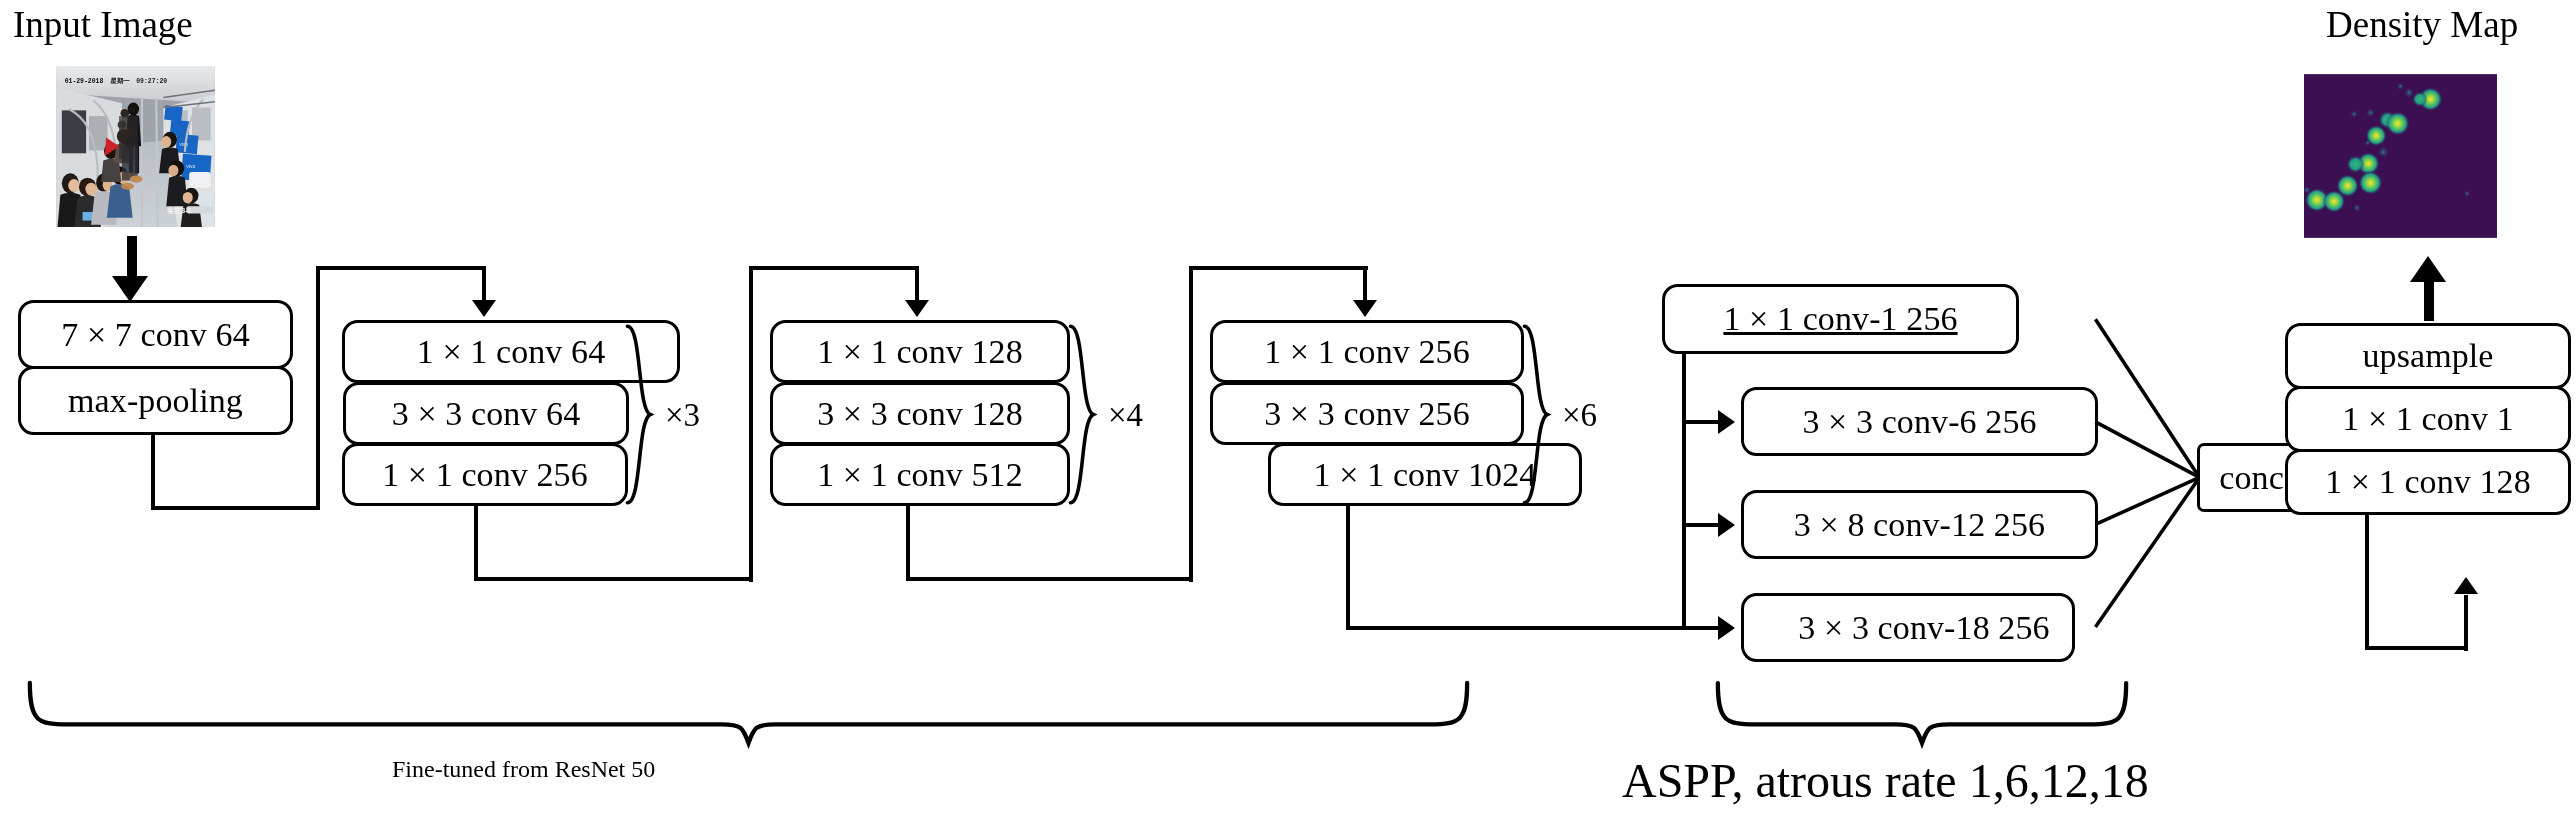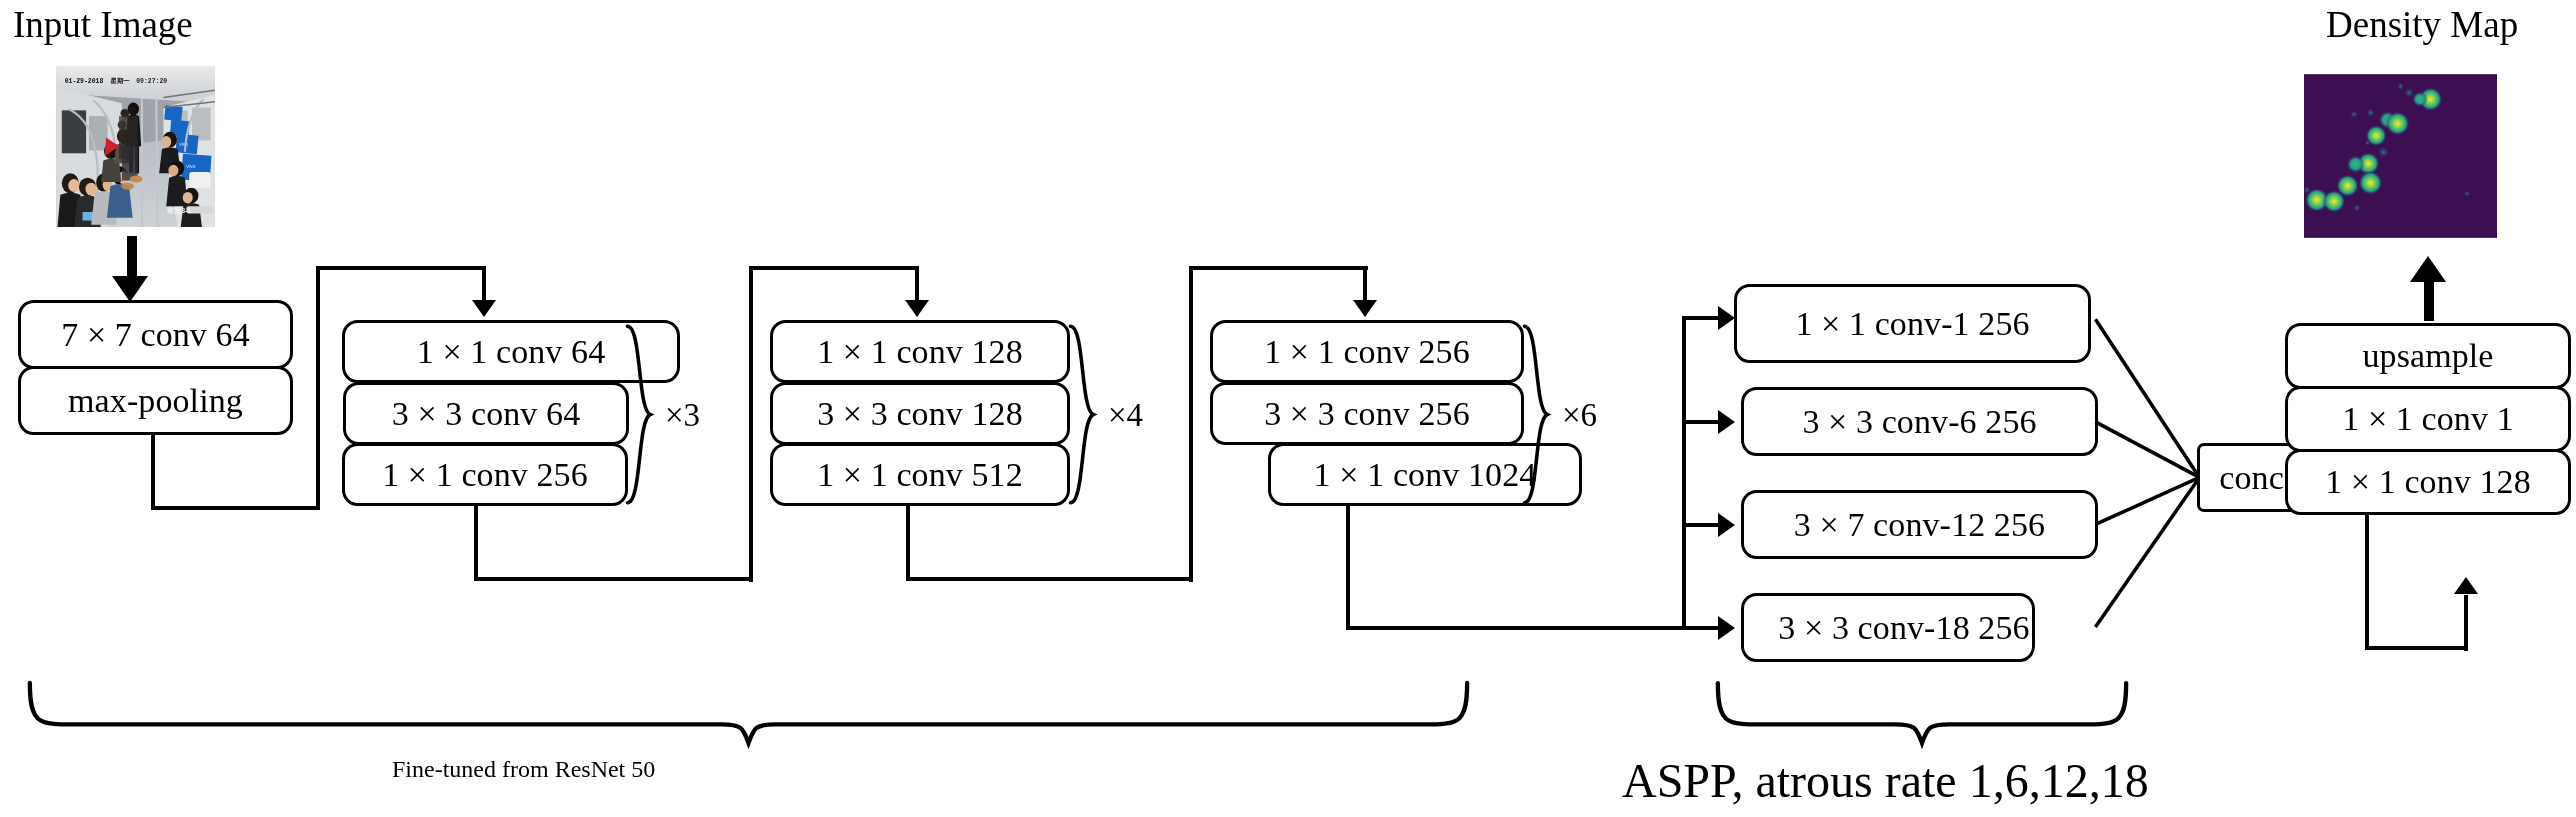--- a/index.html
+++ b/index.html
@@ -284,24 +284,24 @@
 
   <div class="ln lnh" style="left:1682px;top:316px;width:39px;height:4.3px;"></div>
   <div class="arw-r" style="left:1718px;top:306px;"></div>
   <div class="ln lnh" style="left:1682px;top:420px;width:39px;height:4.3px;"></div>
   <div class="arw-r" style="left:1718px;top:410px;"></div>
   <div class="ln lnh" style="left:1682px;top:523px;width:39px;height:4.3px;"></div>
   <div class="arw-r" style="left:1718px;top:513px;"></div>
   <div class="ln lnh" style="left:1682px;top:626px;width:39px;height:4.3px;"></div>
   <div class="arw-r" style="left:1718px;top:616px;"></div>
 
-  <div class="box" style="left:1734px;top:284px;width:357px;height:79px;">1 × 1 conv-1 256</div>
+  <div class="box" style="left:1662px;top:284px;width:357px;height:70px;text-decoration:underline;">1 × 1 conv-1 256</div>
   <div class="box" style="left:1741px;top:387px;width:357px;height:69px;">3 × 3 conv-6 256</div>
-  <div class="box" style="left:1741px;top:490px;width:357px;height:69px;">3 × 7 conv-12 256</div>
-  <div class="box" style="left:1741px;top:593px;width:294px;height:69px;padding-left:32px;">3 × 3 conv-18 256</div>
+  <div class="box" style="left:1741px;top:490px;width:357px;height:69px;">3 × 8 conv-12 256</div>
+  <div class="box" style="left:1741px;top:593px;width:334px;height:69px;padding-left:32px;">3 × 3 conv-18 256</div>
 
   <div class="brace" style="left:2094px;top:283px;width:114px;height:386px;">
     <svg width="114" height="386" viewBox="0 0 160 540">
       <g fill="none" stroke="#000" stroke-width="5">
         <path d="M2 50 L148 272"></path>
         <path d="M2 194 L148 272"></path>
         <path d="M2 338 L148 272"></path>
         <path d="M2 482 L148 272"></path>
       </g>
     </svg>

